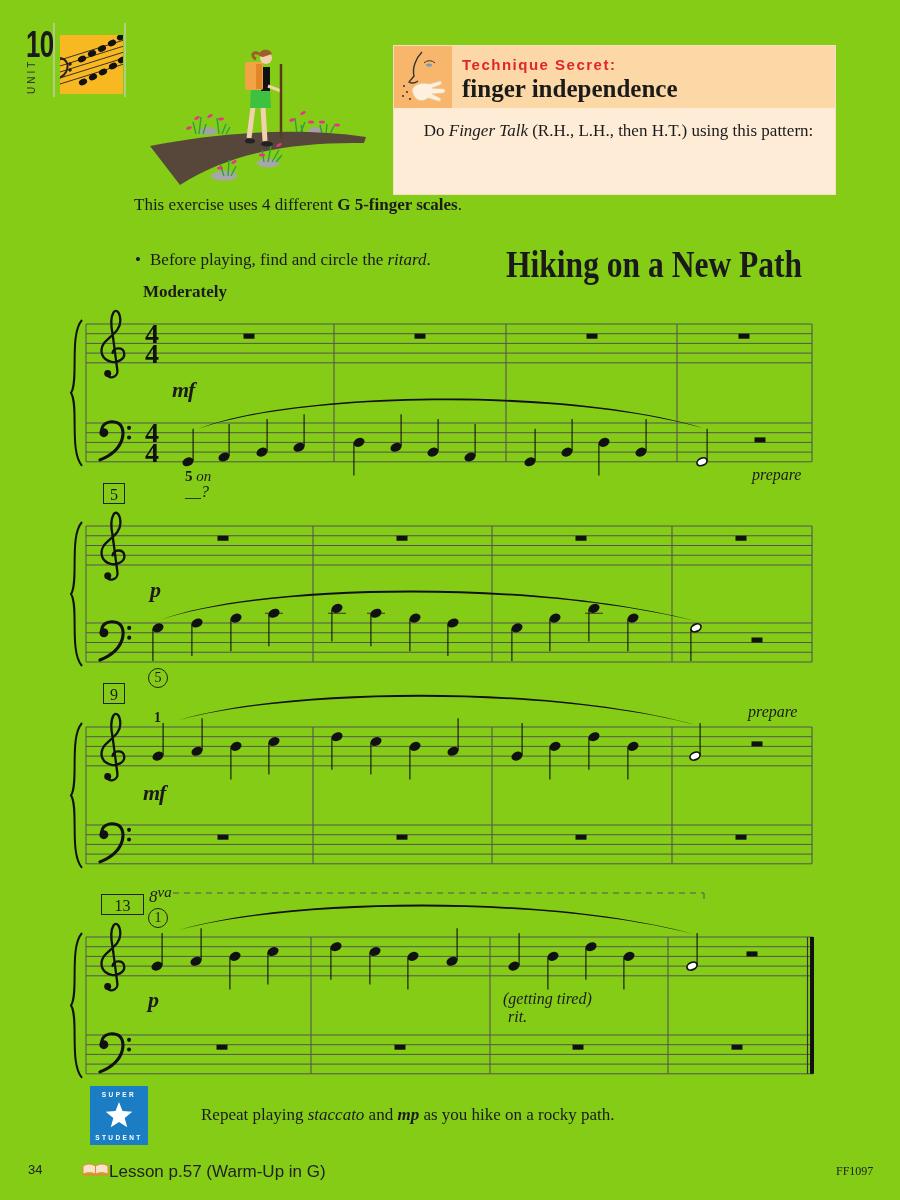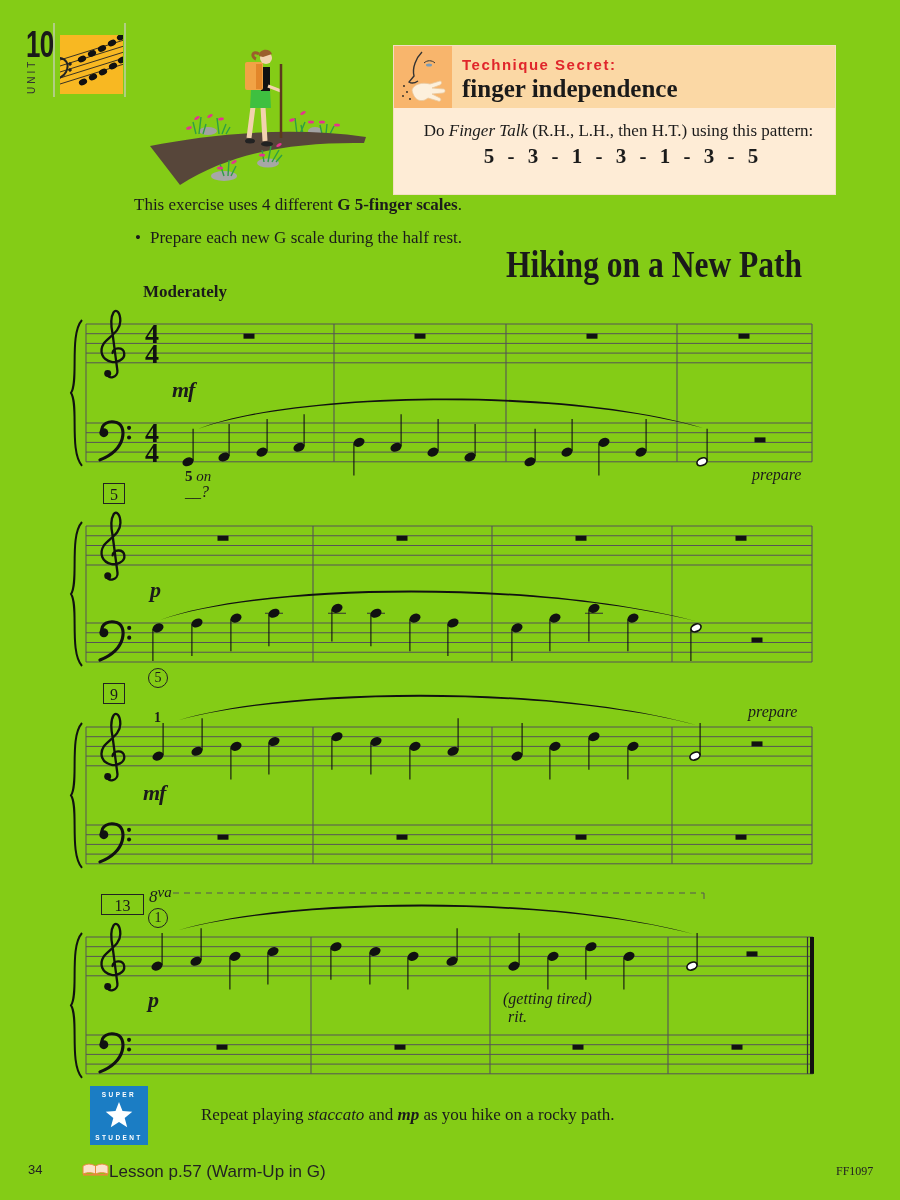--- a/index.html
+++ b/index.html
@@ -136,25 +136,24 @@
             <circle cx="13" cy="46" r="0.9"></circle>
             <circle cx="9" cy="50" r="0.9"></circle>
             <circle cx="16" cy="53" r="0.9"></circle>
           </g>
       </svg>
     </div>
     <div class="tech-head"></div>
     <div class="abs tech-kicker" style="left:68px;top:11px;">Technique Secret:</div>
     <div class="abs tech-title" style="left:68px;top:30px;">finger independence</div>
     <div class="abs tech-body" style="left:4px;top:76px;"><span>Do </span><i>Finger Talk</i><span> (R.H., L.H., then H.T.) using this pattern:</span></div>
-    <div class="abs tech-pattern" style="left:8px;top:100px;">5 - 3 - 1 - 3 - 1 - 3 - 5</div>
   </div>
 
   <div class="abs t17" style="left:90px;top:196px;"><span>This exercise uses 4 different </span><b>G 5-finger scales</b><span>.</span></div>
-  <div class="abs t17" style="left:91px;top:229px;"><span class="bullet">•</span><span>Prepare each new G scale during the half rest.</span></div>
+  <div class="abs t17" style="left:91px;top:251px;"><span class="bullet">•</span><span>Before playing, find and circle the </span><i>ritard</i><span>.</span></div>
 
   <div class="abs title" style="left:506px;top:245px;">Hiking on a New Path</div>
   <div class="abs tempo" style="left:143px;top:283px;">Moderately</div>
 
   <svg id="score-svg" width="900" height="1200" viewBox="0 0 900 1200">
 
     <g>
       <line x1="173" y1="893" x2="704" y2="893" stroke="#555" stroke-width="1" stroke-dasharray="6 5"></line>
       <line x1="704" y1="893" x2="704" y2="899" stroke="#555" stroke-width="1"></line>
     </g>

